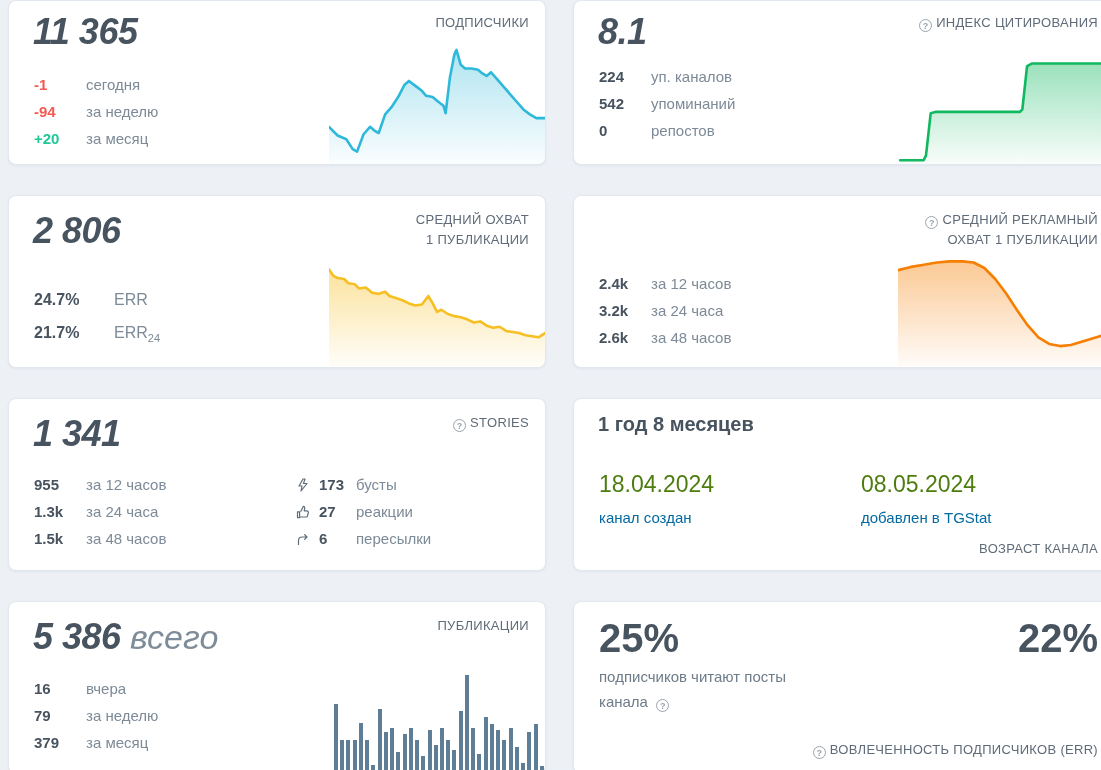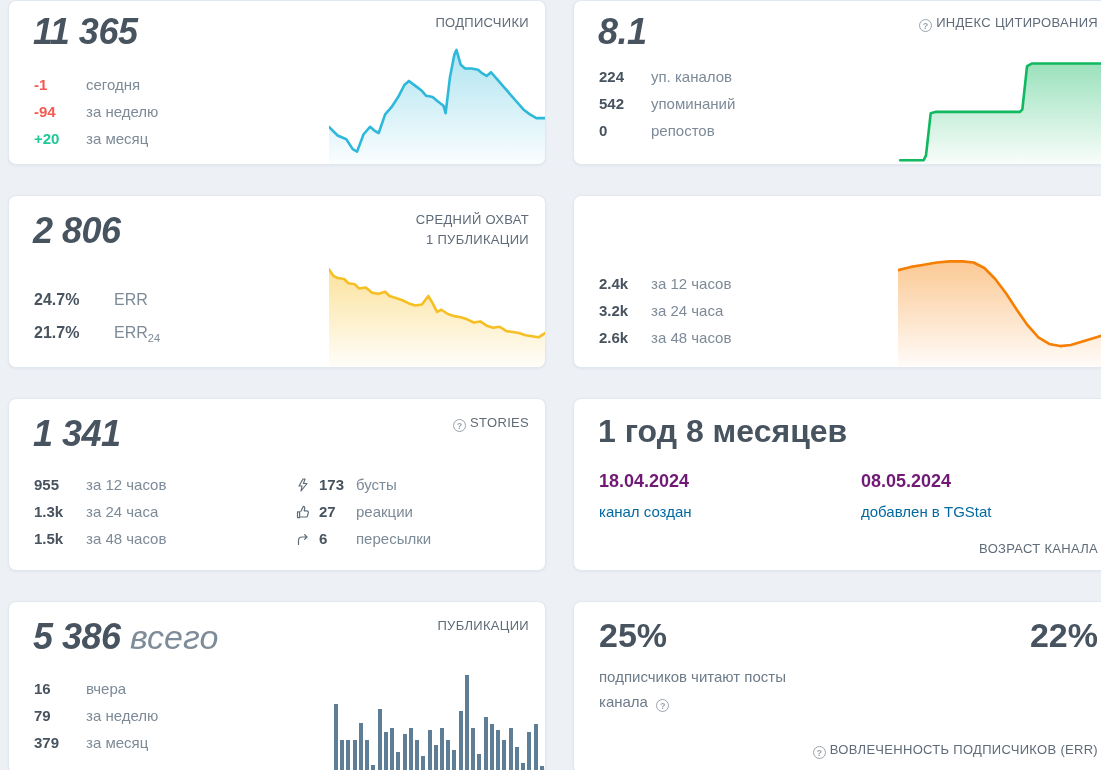--- a/index.html
+++ b/index.html
@@ -67,29 +67,29 @@
   #card-citation .spark{width:235px;height:124px;border-radius:0;}
   #card-avg-reach .spark{width:216px;height:106px;}
   #card-ad-reach .spark{width:216px;height:110px;}
   .spark svg{display:block;width:100%;height:100%;}
 
   .bars{position:absolute;right:1px;bottom:2px;width:210px;height:103px;
     display:flex;align-items:flex-end;justify-content:space-between;}
   .bars .bar{width:4px;flex:none;}
 
   
-  .age-title{position:absolute;left:24px;top:14px;font-size:32px;font-weight:bold;color:#47535f;}
+  .age-title{position:absolute;left:24px;top:14px;font-size:20px;font-weight:bold;color:#47535f;}
   .age-col{position:absolute;top:72px;}
-  .age-col .date{font-size:18px;font-weight:bold;color:#701a75;}
+  .age-col .date{font-size:23px;font-weight:normal;color:#4d7c0f;}
   .age-col .sub{margin-top:11px;font-size:15px;color:#0369a1;}
   .age-col.c1{left:25px;}
   .age-col.c2{left:287px;}
 
   
-  .err-pct{position:absolute;top:14px;font-size:34px;font-weight:bold;color:#47535f;}
+  .err-pct{position:absolute;top:14px;font-size:40px;font-weight:bold;color:#47535f;}
   .err-pct.left{left:25px;}
   .err-pct.right{right:16px;}
   .err-text{position:absolute;top:62px;font-size:15px;line-height:25px;color:#6e7c8a;}
   .err-text.left{left:25px;}
   .err-text.right{right:16px;text-align:right;}
 </style>
 </head>
 <body>
 
 <div class="stage">
@@ -182,20 +182,24 @@
               <stop offset="1" stop-color="#f6bf23" stop-opacity="0.02"></stop>
             </linearGradient>
           </defs>
           <path d="M0 8 L2 14 L4 16 L7 17 L9 21 L12 22 L14 26 L17 25 L20 30 L23 31 L26 29 L28 33 L31 35 L34 37 L37 40 L40 42 L43 41 L46 33 L48 40 L50 48 L52 46 L55 50 L58 52 L61 53 L64 55 L67 58 L70 57 L73 61 L76 63 L79 62 L82 66 L85 67 L88 68 L91 70 L94 71 L97 72 L100 68 L 100 101 L 0 101 Z" fill="url(#grad-avg-reach-trend)"></path>
           <path d="M0 8 L2 14 L4 16 L7 17 L9 21 L12 22 L14 26 L17 25 L20 30 L23 31 L26 29 L28 33 L31 35 L34 37 L37 40 L40 42 L43 41 L46 33 L48 40 L50 48 L52 46 L55 50 L58 52 L61 53 L64 55 L67 58 L70 57 L73 61 L76 63 L79 62 L82 66 L85 67 L88 68 L91 70 L94 71 L97 72 L100 68" fill="none" stroke="#f6bf23" stroke-width="2.6" vector-effect="non-scaling-stroke" stroke-linejoin="round" stroke-linecap="round"></path>
         </svg>
       </div>
   </div>
 
   <div class="card" id="card-ad-reach">
+    <div class="card-label">
+      <span class="help">?</span><span>СРЕДНИЙ РЕКЛАМНЫЙ</span><br>
+      <span>ОХВАТ 1 ПУБЛИКАЦИИ</span>
+    </div>
     <div class="rows">
       <div class="row">
         <span class="v">2.4k</span>
         <span class="l">за 12 часов</span>
       </div>
       <div class="row">
         <span class="v">3.2k</span>
         <span class="l">за 24 часа</span>
       </div>
       <div class="row">

